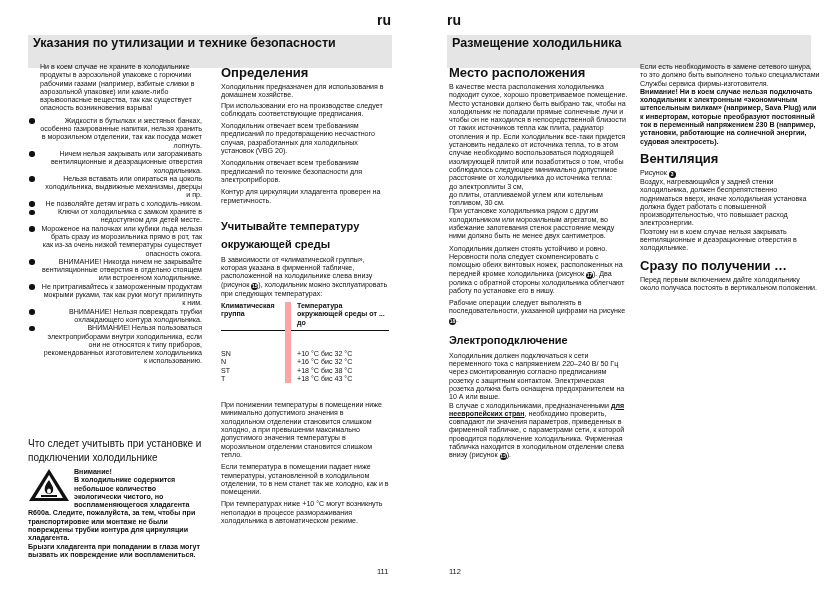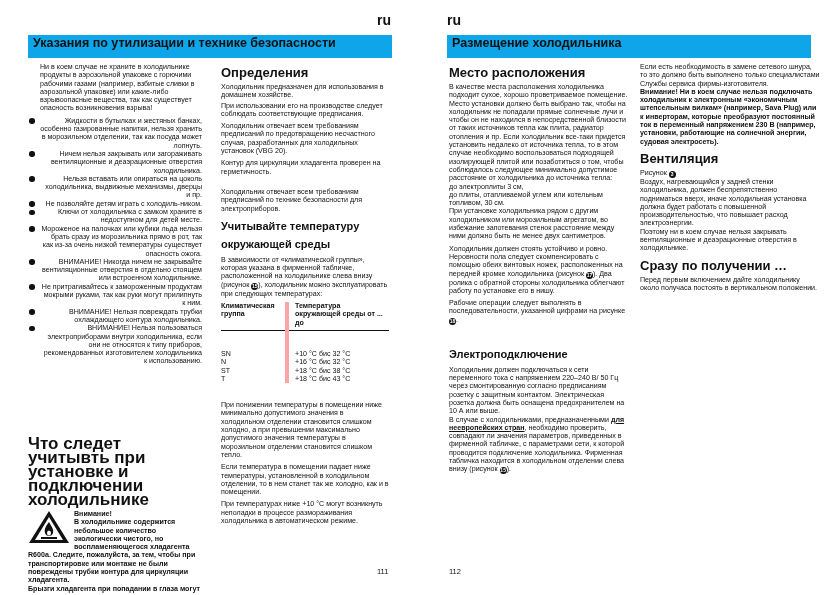--- a/index.html
+++ b/index.html
@@ -1,42 +1,42 @@
 <!DOCTYPE html>
 <html><head>
 <meta charset="utf-8">
 <style>
   html, body { margin:0; padding:0; }
   body { width:839px; height:595px; background:#ffffff; position:relative; overflow:hidden;
          font-family:"Liberation Sans", sans-serif; color:#111; }
   .lang { position:absolute; top:12px; font-weight:bold; font-size:14px; }
   .lang.left { left:377px; }
   .lang.right { left:447px; }
-  .hdrbar { position:absolute; top:35px; height:23px; background:#0ea5e9; }
+  .hdrbar { position:absolute; top:35px; height:33px; background:#e5e5e5; }
   .hdrbar.left { left:28px; width:364px; }
   .hdrbar.right { left:447px; width:364px; }
   .hdrbar span { position:absolute; left:5px; top:1px; font-size:12.5px; font-weight:bold; white-space:nowrap; }
   .col { position:absolute; font-size:7.1px; line-height:8.3px; }
   .col p { margin:0 0 4px 0; }
   .col h2 { margin:0 0 3px 0; font-size:13px; line-height:14px; font-weight:bold; }
   .col h2.big { font-size:11px; line-height:18px; }
   ul.bul { list-style:none; margin:0; padding:0; }
   ul.bul li { position:relative; padding-left:0; margin:0;text-align:right; }
   ul.bul li::before { content:""; position:absolute; left:-11px; top:1.5px; width:5.5px; height:5.5px; border-radius:50%; background:#111; }
   .c1 { left:40px; top:63px; width:162px; }
   .c2 { left:221px; top:66px; width:168px; }
   .c3 { left:449px; top:66px; width:180px; }
   .c4 { left:640px; top:63px; width:180px; }
   .warnblock { position:absolute; left:28px; top:437px; width:175px; font-size:7.1px; line-height:8.3px; }
-  .warnblock h2 { margin:0 0 3px 0; font-size:17px; line-height:14px; font-weight:bold; }
+  .warnblock h2 { margin:0 0 3px 0; font-size:10px; line-height:14px; font-weight:normal; }
   .warn-icon { float:left; width:42px; height:34px; margin:0 4px 0 0; }
   .bold { font-weight:bold; }
   table.tbl { border-collapse:collapse; width:168px; font-size:7.1px; line-height:8.3px; margin-bottom:18px; }
   table.tbl th { text-align:left; font-weight:bold; vertical-align:top; padding:0 2px 3px 0; }
-  table.tbl th.t2, table.tbl td.t2 { border-left:4px solid #fca5a5; padding-left:6px; }
+  table.tbl th.t2, table.tbl td.t2 { border-left:6px solid #fca5a5; padding-left:6px; }
   table.tbl thead tr { border-bottom:1px solid #111; }
   table.tbl td { padding:0; }
   table.tbl tbody tr:first-child td { padding-top:19px; }
   .circ { display:inline-block; width:7px; height:7px; border-radius:50%; background:#111; color:#fff; font-size:5px; line-height:7px; text-align:center; font-weight:bold; vertical-align:-1px; }
   .pgnum { position:absolute; top:567px; font-size:7.5px; }
   .pgnum.l { left:377px; }
   .pgnum.r { left:449px; }
   .ul { text-decoration:underline; font-weight:bold; }
 </style>
 </head>
@@ -77,22 +77,22 @@
     <span>В холодильнике содержится небольшое количество экологически чистого, но воспламеняющегося хладагента R600a. Следите, пожалуйста, за тем, чтобы при транспортировке или монтаже не были повреждены трубки контура для циркуляции хладагента.</span><br>
     <span>Брызги хладагента при попадании в глаза могут вызвать их повреждение или воспламениться.</span>
   </div>
 </div>
 
 <div class="col c2">
   <h2>Определения</h2>
   <p style="margin-bottom:2px">Холодильник предназначен для использования в домашнем хозяйстве.</p>
   <p>При использовании его на производстве следует соблюдать соответствующие предписания.</p>
   <p>Холодильник отвечает всем требованиям предписаний по предотвращению несчастного случая, разработанных для холодильных установок (VBG 20).</p>
+  <p>Холодильник отвечает всем требованиям предписаний по технике безопасности для электроприборов.</p>
   <p style="margin-bottom:12px">Контур для циркуляции хладагента проверен на герметичность.</p>
-  <p>Холодильник отвечает всем требованиям предписаний по технике безопасности для электроприборов.</p>
 
   <h2 class="big">Учитывайте температуру окружающей среды</h2>
   <p><span>В зависимости от «климатической группы», которая указана в фирменной табличке, расположенной на холодильнике слева внизу (рисунок </span><span class="circ">15</span><span>), холодильник можно эксплуатировать при следующих температурах:</span></p>
   <table class="tbl">
     <thead>
       <tr>
         <th style="width:62px">Климатическая группа</th>
         <th class="t2">Температура окружающей среды от ... до</th>
       </tr>
     </thead>
@@ -130,21 +130,21 @@
 <div class="col c3">
   <h2>Место расположения</h2>
   <div>В качестве места расположения холодильника подходит сухое, хорошо проветриваемое помещение. Место установки должно быть выбрано так, чтобы на холодильник не попадали прямые солнечные лучи и чтобы он не находился в непосредственной близости от таких источников тепла как плита, радиатор отопления и пр. Если холодильник все-таки придется установить недалеко от источника тепла, то в этом случае необходимо воспользоваться подходящей изолирующей плитой или позаботиться о том, чтобы соблюдалось следующее минимально допустимое расстояние от холодильника до источника тепла:</div>
   <div>до электроплиты 3 см,</div>
   <div>до плиты, отапливаемой углем или котельным топливом, 30 см.</div>
   <p>При установке холодильника рядом с другим холодильником или морозильным агрегатом, во избежание запотевания стенок расстояние между ними должно быть не менее двух сантиметров.</p>
   <p><span>Холодильник должен стоять устойчиво и ровно. Неровности пола следует скомпенсировать с помощью обеих винтовых ножек, расположенных на передней кромке холодильника (рисунок </span><span class="circ">17</span><span>). Два ролика с обратной стороны холодильника облегчают работу по установке его в нишу.</span></p>
 
   <p><span>Рабочие операции следует выполнять в последовательности, указанной цифрами на рисунке </span><span class="circ">18</span><span>.</span></p>
 
-  <h2 class="big" style="margin-top:20px">Электроподключение</h2>
+  <h2 class="big" style="margin-top:6px">Электроподключение</h2>
   <div>Холодильник должен подключаться к сети переменного тока с напряжением 220–240 В/ 50 Гц через смонтированную согласно предписаниям розетку с защитным контактом. Электрическая розетка должна быть оснащена предохранителем на 10 А или выше.</div>
   <div><span>В случае с холодильниками, предназначенными </span><span class="ul">для неевропейских стран</span><span>, необходимо проверить, совпадают ли значения параметров, приведенных в фирменной табличке, с параметрами сети, к которой проводится подключение холодильника. Фирменная табличка находится в холодильном отделении слева внизу (рисунок </span><span class="circ">15</span><span>).</span></div>
 </div>
 
 <div class="col c4">
   <div>Если есть необходимость в замене сетевого шнура, то это должно быть выполнено только специалистами Службы сервиса фирмы-изготовителя.</div>
   <p class="bold">Внимание! Ни в коем случае нельзя подключать холодильник к электронным «экономичным штепсельным вилкам» (например, Sava Plug) или к инверторам, которые преобразуют постоянный ток в переменный напряжением 230 В (например, установки, работающие на солнечной энергии, судовая электросеть).</p>
 
   <h2 style="margin-top:6px">Вентиляция</h2>
   <div><span>Рисунок </span><span class="circ">3</span></div>

